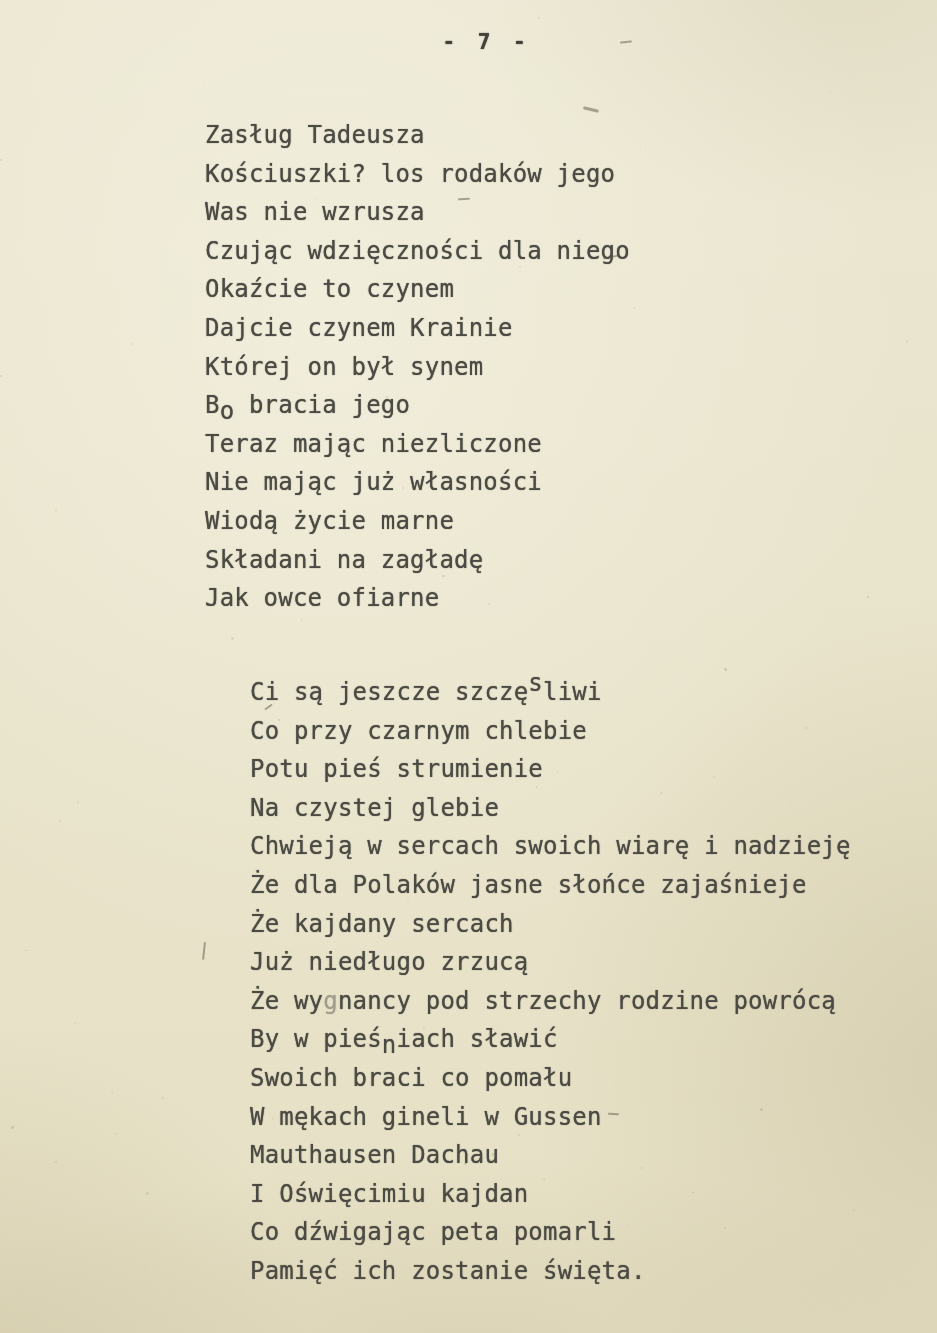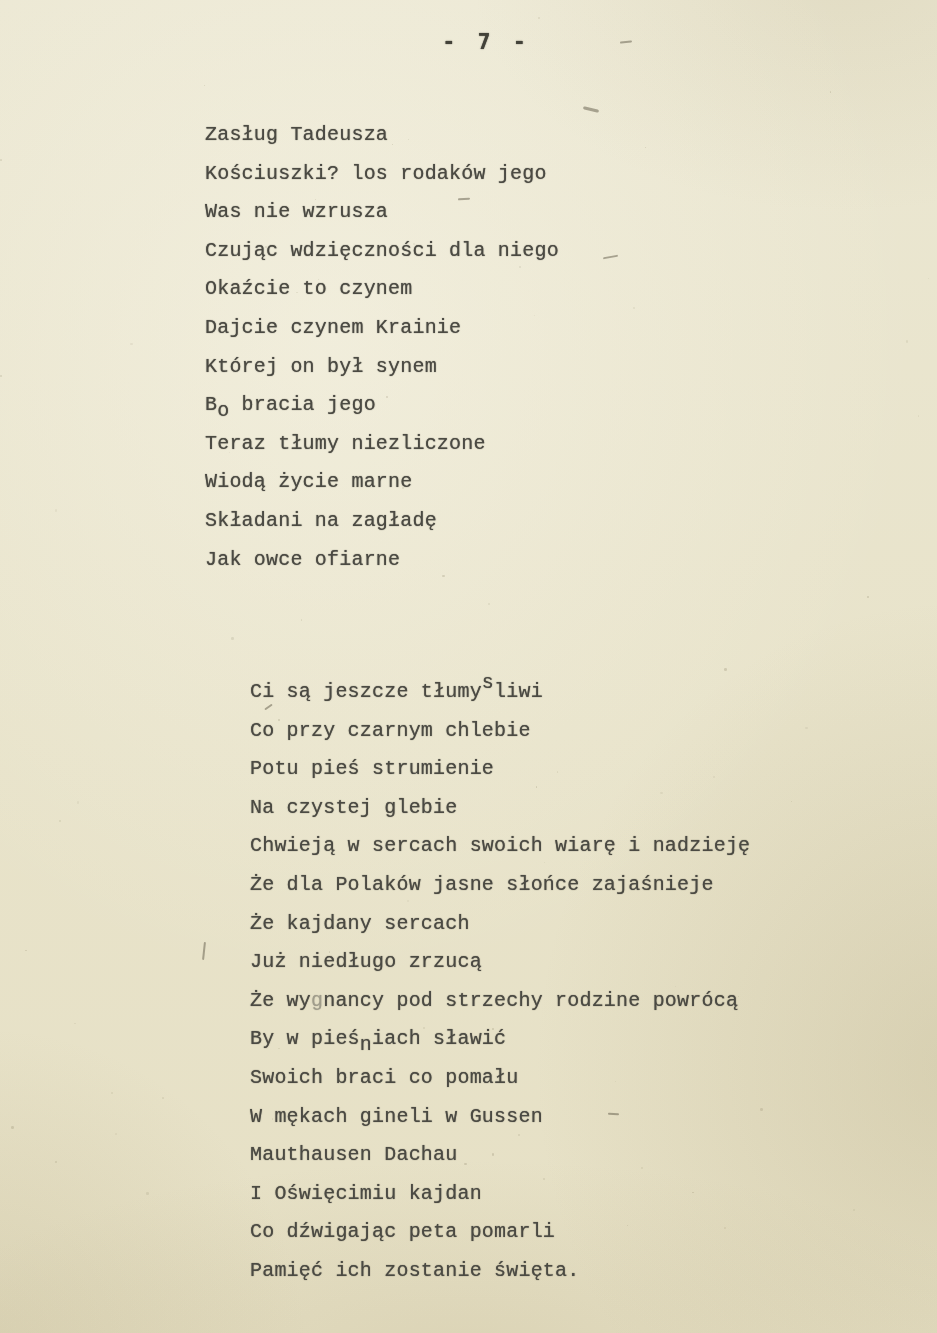--- a/index.html
+++ b/index.html
@@ -25,25 +25,24 @@
     font-size:21px;font-weight:bold;
     letter-spacing:5px;
     color:#434239;
     text-shadow:0 0 1.2px rgba(55,53,45,0.9);
   }
   .stanza{position:absolute;}
   .s1{left:205px;top:116px;}
   .s2{left:250px;top:673px;}
   .line{
     height:38.6px;line-height:38.6px;
-    font-size:20px;
+    font-size:24px;
     white-space:pre;
     letter-spacing:0.2px;
     text-shadow:0 0 1.1px rgba(72,70,62,0.85);
-    font-family:Liberation Mono, monospace;
   }
   .sup{position:relative;top:-9px;}
   .sub{position:relative;top:6px;}
   .faint{opacity:0.45;}
   .pencil-mark{
     position:absolute;
     background:rgba(95,90,72,0.5);
     border-radius:2px;
   }
   .speckle{
@@ -59,27 +58,28 @@
 
   <div class="stanza s1" id="stanza1">
       <div class="line"><span>Zasług Tadeusza</span></div>
       <div class="line"><span>Kościuszki? los rodaków jego</span></div>
       <div class="line"><span>Was nie wzrusza</span></div>
       <div class="line"><span>Czując wdzięczności dla niego</span></div>
       <div class="line"><span>Okaźcie to czynem</span></div>
       <div class="line"><span>Dajcie czynem Krainie</span></div>
       <div class="line"><span>Której on był synem</span></div>
       <div class="line"><span>B</span><span class="sub">o</span><span> bracia jego</span></div>
-      <div class="line"><span>Teraz tłumy niezliczone</span></div>
+      <div class="line"><span>Teraz mając niezliczone</span></div>
+      <div class="line"><span>Nie mając już własności</span></div>
       <div class="line"><span>Wiodą życie marne</span></div>
       <div class="line"><span>Składani na zagładę</span></div>
       <div class="line"><span>Jak owce ofiarne</span></div>
     </div>
   <div class="stanza s2" id="stanza2">
-      <div class="line"><span>Ci są jeszcze tłumy</span><span class="sup">s</span><span>liwi</span></div>
+      <div class="line"><span>Ci są jeszcze szczę</span><span class="sup">s</span><span>liwi</span></div>
       <div class="line"><span>Co przy czarnym chlebie</span></div>
       <div class="line"><span>Potu pieś strumienie</span></div>
       <div class="line"><span>Na czystej glebie</span></div>
       <div class="line"><span>Chwieją w sercach swoich wiarę i nadzieję</span></div>
       <div class="line"><span>Że dla Polaków jasne słońce zajaśnieje</span></div>
       <div class="line"><span>Że kajdany sercach</span></div>
       <div class="line"><span>Już niedługo zrzucą</span></div>
       <div class="line"><span>Że wy</span><span class="faint">g</span><span>nancy pod strzechy rodzine powrócą</span></div>
       <div class="line"><span>By w pieś</span><span class="sub">n</span><span>iach sławić</span></div>
       <div class="line"><span>Swoich braci co pomału</span></div>

